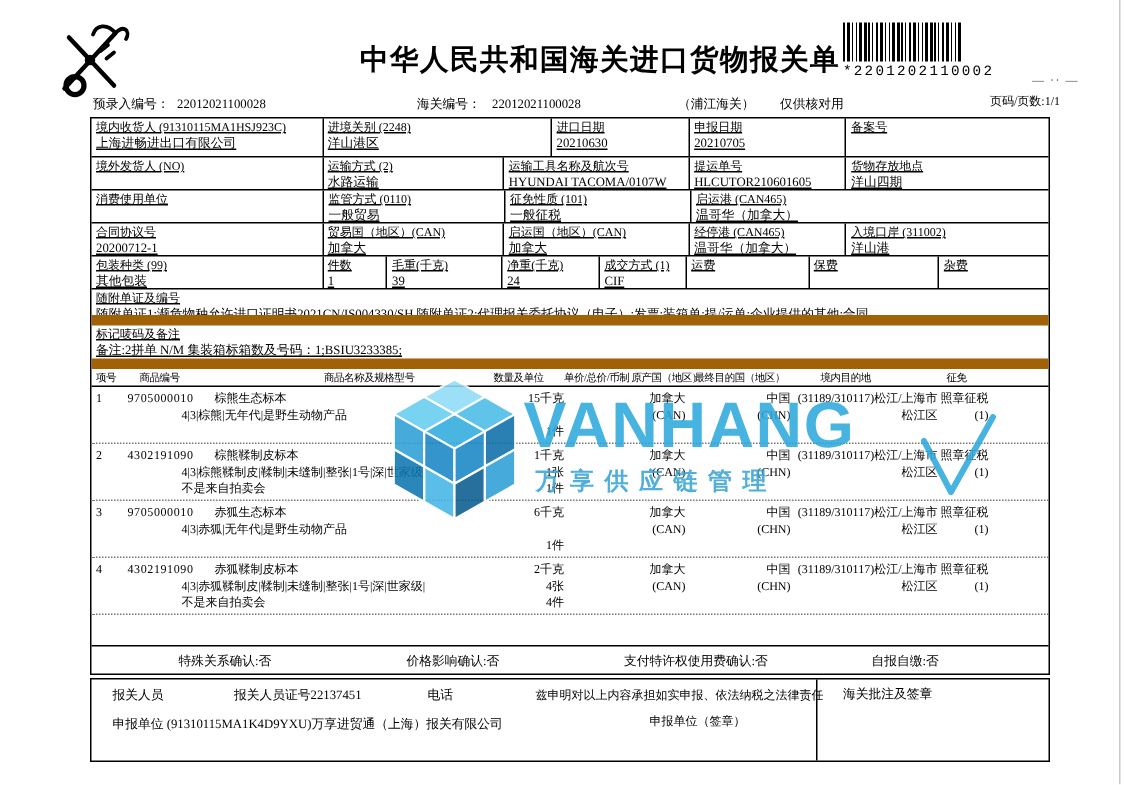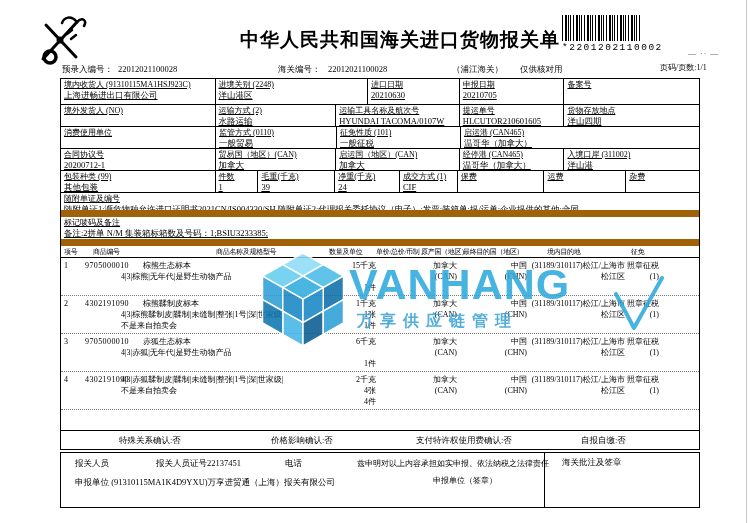--- a/index.html
+++ b/index.html
@@ -202,26 +202,26 @@
           <div class="val">39</div>
         </div>
       <div class="c" style="width:65px;">
         <div class="lbl">净重(千克)</div>
           <div class="val">24</div>
         </div>
       <div class="c" style="width:58px;">
         <div class="lbl">成交方式 (1)</div>
           <div class="val">CIF</div>
         </div>
+      <div class="c" style="width:82px;">
+        <div class="lbl">运费</div>
+          <div class="val"></div>
+        </div>
       <div class="c" style="width:87px;">
         <div class="lbl">保费</div>
-          <div class="val"></div>
-        </div>
-      <div class="c" style="width:82px;">
-        <div class="lbl">运费</div>
           <div class="val"></div>
         </div>
       <div class="c" style="width:73px;">
         <div class="lbl">杂费</div>
           <div class="val"></div>
         </div>
     </div>
 
     <div class="frow" style="height:24px;">
       <div class="lbl">随附单证及编号</div>
@@ -335,20 +335,21 @@
       <div class="gp g-duty">
         <div>照章征税</div>
           <div>(1)</div>
         </div>
     </div>
 
     <div class="g-row">
       <span class="gp g-no">4</span>
       <span class="gp g-code">4302191090</span>
       <div class="gp g-namec">
+        <div class="nm">赤狐鞣制皮标本</div>
         <div class="sp">4|3|赤狐鞣制皮|鞣制|未缝制|整张|1号|深|世家级|</div>
         <div class="sp">不是来自拍卖会</div>
       </div>
       <div class="gp g-qty">
         <div>2千克</div>
         <div>4张</div>
         <div>4件</div>
       </div>
       <div class="gp g-origin">
         <div>加拿大</div>

